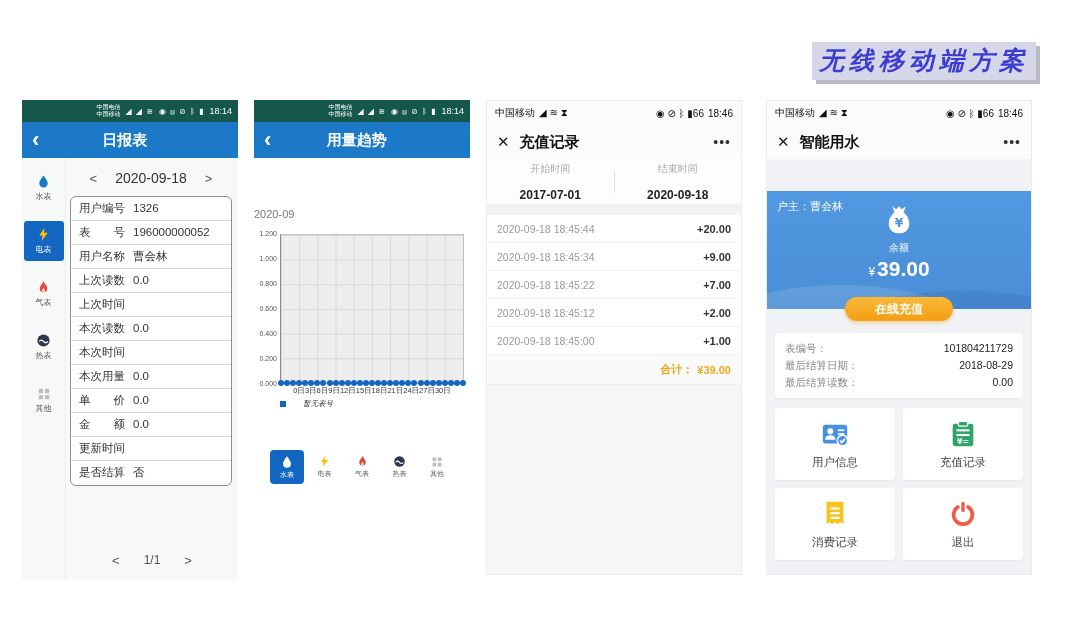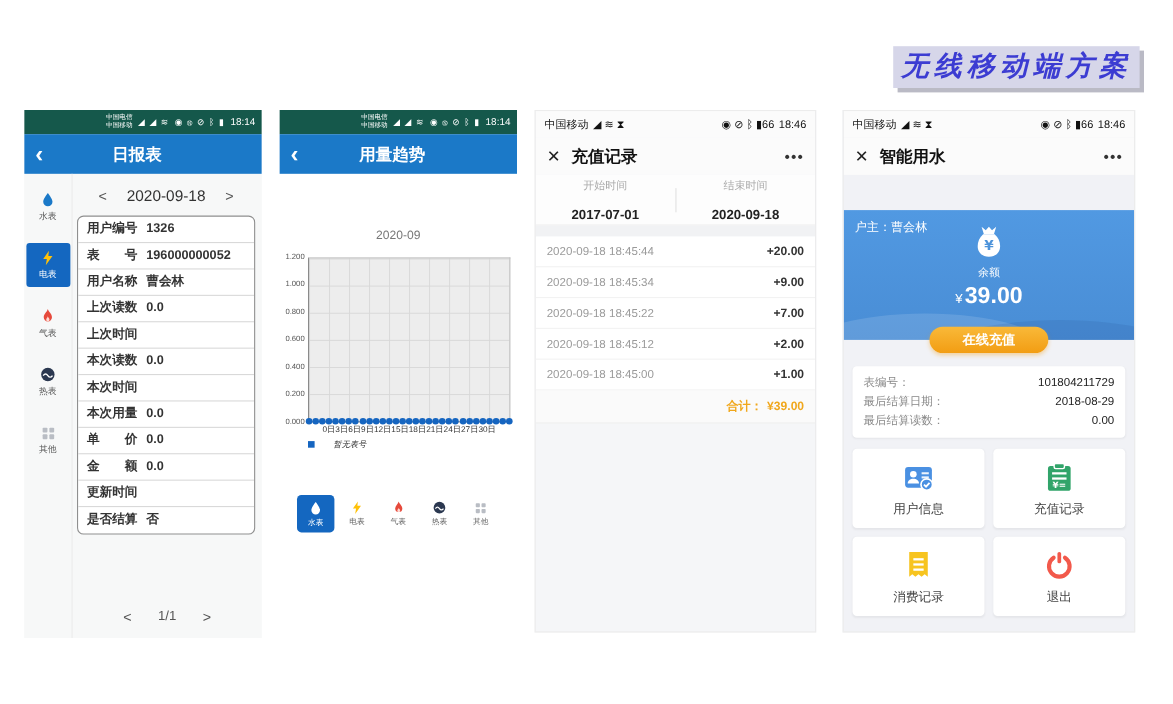--- a/index.html
+++ b/index.html
@@ -36,30 +36,30 @@
   .side { width:44px; padding-top:10px; display:flex; flex-direction:column; gap:13px; align-items:center;
     border-right:1px solid #ececec; }
   .side-item { width:40px; height:40px; display:flex; flex-direction:column; align-items:center;
     justify-content:center; gap:2px; border-radius:3px; cursor:pointer; }
   .side-item .slabel { font-size:8px; color:#555; }
   .side-item.selected { background:#1467c0; }
   .side-item.selected .slabel { color:#fff; }
   .s1-main { flex:1; position:relative; padding:8px 4px 0 2px; }
   .datenav { display:flex; justify-content:center; gap:18px; align-items:center; font-size:14px; color:#333; height:24px; }
   .nav-arrow { color:#555; font-size:13px; cursor:pointer; }
-  .formcard { margin:6px 2px 0 2px; background:#fff; border:1px solid #8f8f8f; border-radius:6px; overflow:hidden;font-weight:bold; }
+  .formcard { margin:6px 2px 0 2px; background:#fff; border:1px solid #8f8f8f; border-radius:6px; overflow:hidden; }
   .frow { height:24px; line-height:23px; padding:0 8px; font-size:11.5px; color:#333;
     border-bottom:1px solid #d9d9d9; display:flex; gap:8px; }
   .frow:last-child { border-bottom:none; }
   .pagenav { position:absolute; bottom:12px; left:0; right:0; display:flex; justify-content:center; gap:24px;
     font-size:12px; color:#555; }
 
   
   .s2-body { height:334px; position:relative; padding-top:50px; }
-  .chart-title { text-align:center; font-size:11px; color:#777; margin-bottom:14px; }
+  .chart-title { font-size:11px; color:#777; margin-bottom:14px; }
   .chart { display:flex; padding:0 6px 0 2px; }
   .ycol { width:24px; height:158px; margin-top:-4px; display:flex; flex-direction:column;
     justify-content:space-between; align-items:flex-end; padding-right:3px; }
   .ytick { font-size:7px; color:#555; line-height:8px; }
   .plotwrap { flex:1; }
   .plot { position:relative; height:150px; background:#ededed;
     background-image:linear-gradient(to right,#d8d8d8 1px,transparent 1px),
                      linear-gradient(to bottom,#d8d8d8 1px,transparent 1px);
     background-size:10% 100%,100% 16.667%;
     border:1px solid #c2c2c2; border-left:1px solid #8a8a8a; border-bottom:1px solid #8a8a8a; }

